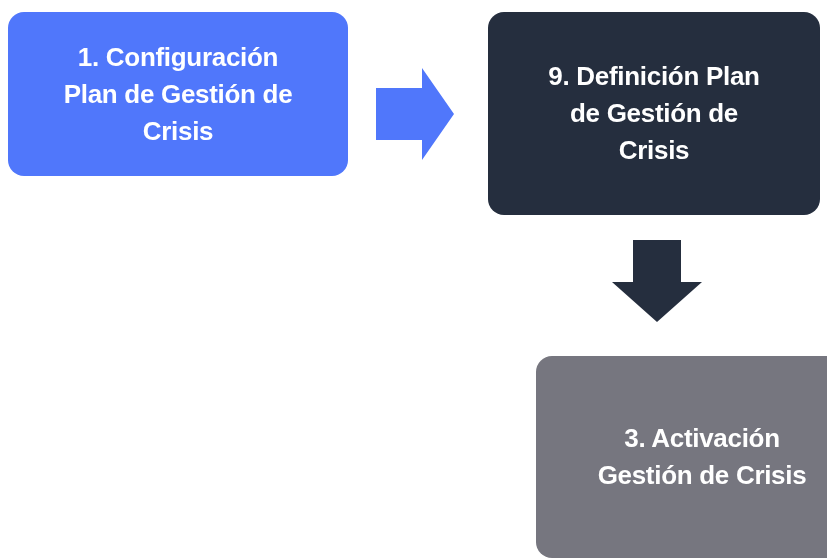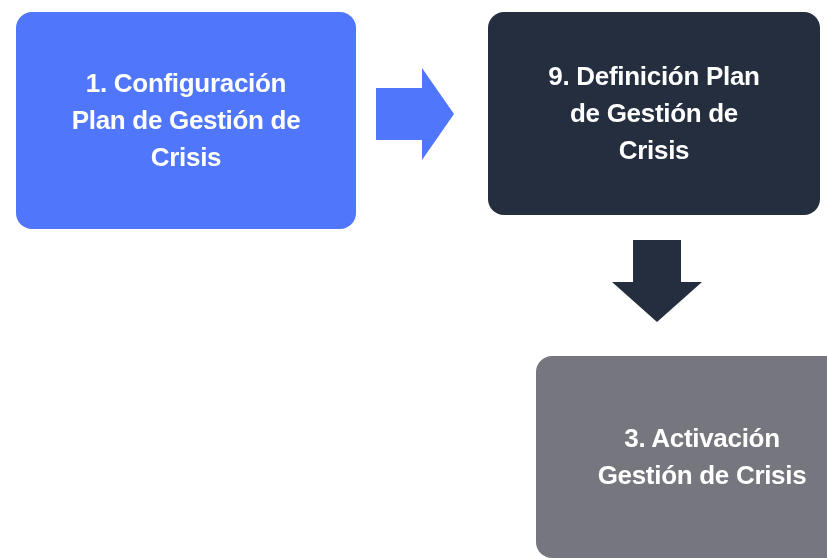--- a/index.html
+++ b/index.html
@@ -36,23 +36,22 @@
     text-align: center;
     white-space: pre-line;
     -webkit-font-smoothing: antialiased;
   }
 
   
   #node-1 {
     left: 8px;
     top: 12px;
     width: 340px;
-    height: 217px;
+    height: 164px;
     background: #5077fb;
-    margin-left: 8px;
   }
   
   #node-2 {
     left: 488px;
     top: 12px;
     width: 332px;
     height: 203px;
     background: #252e3e;
   }
   

